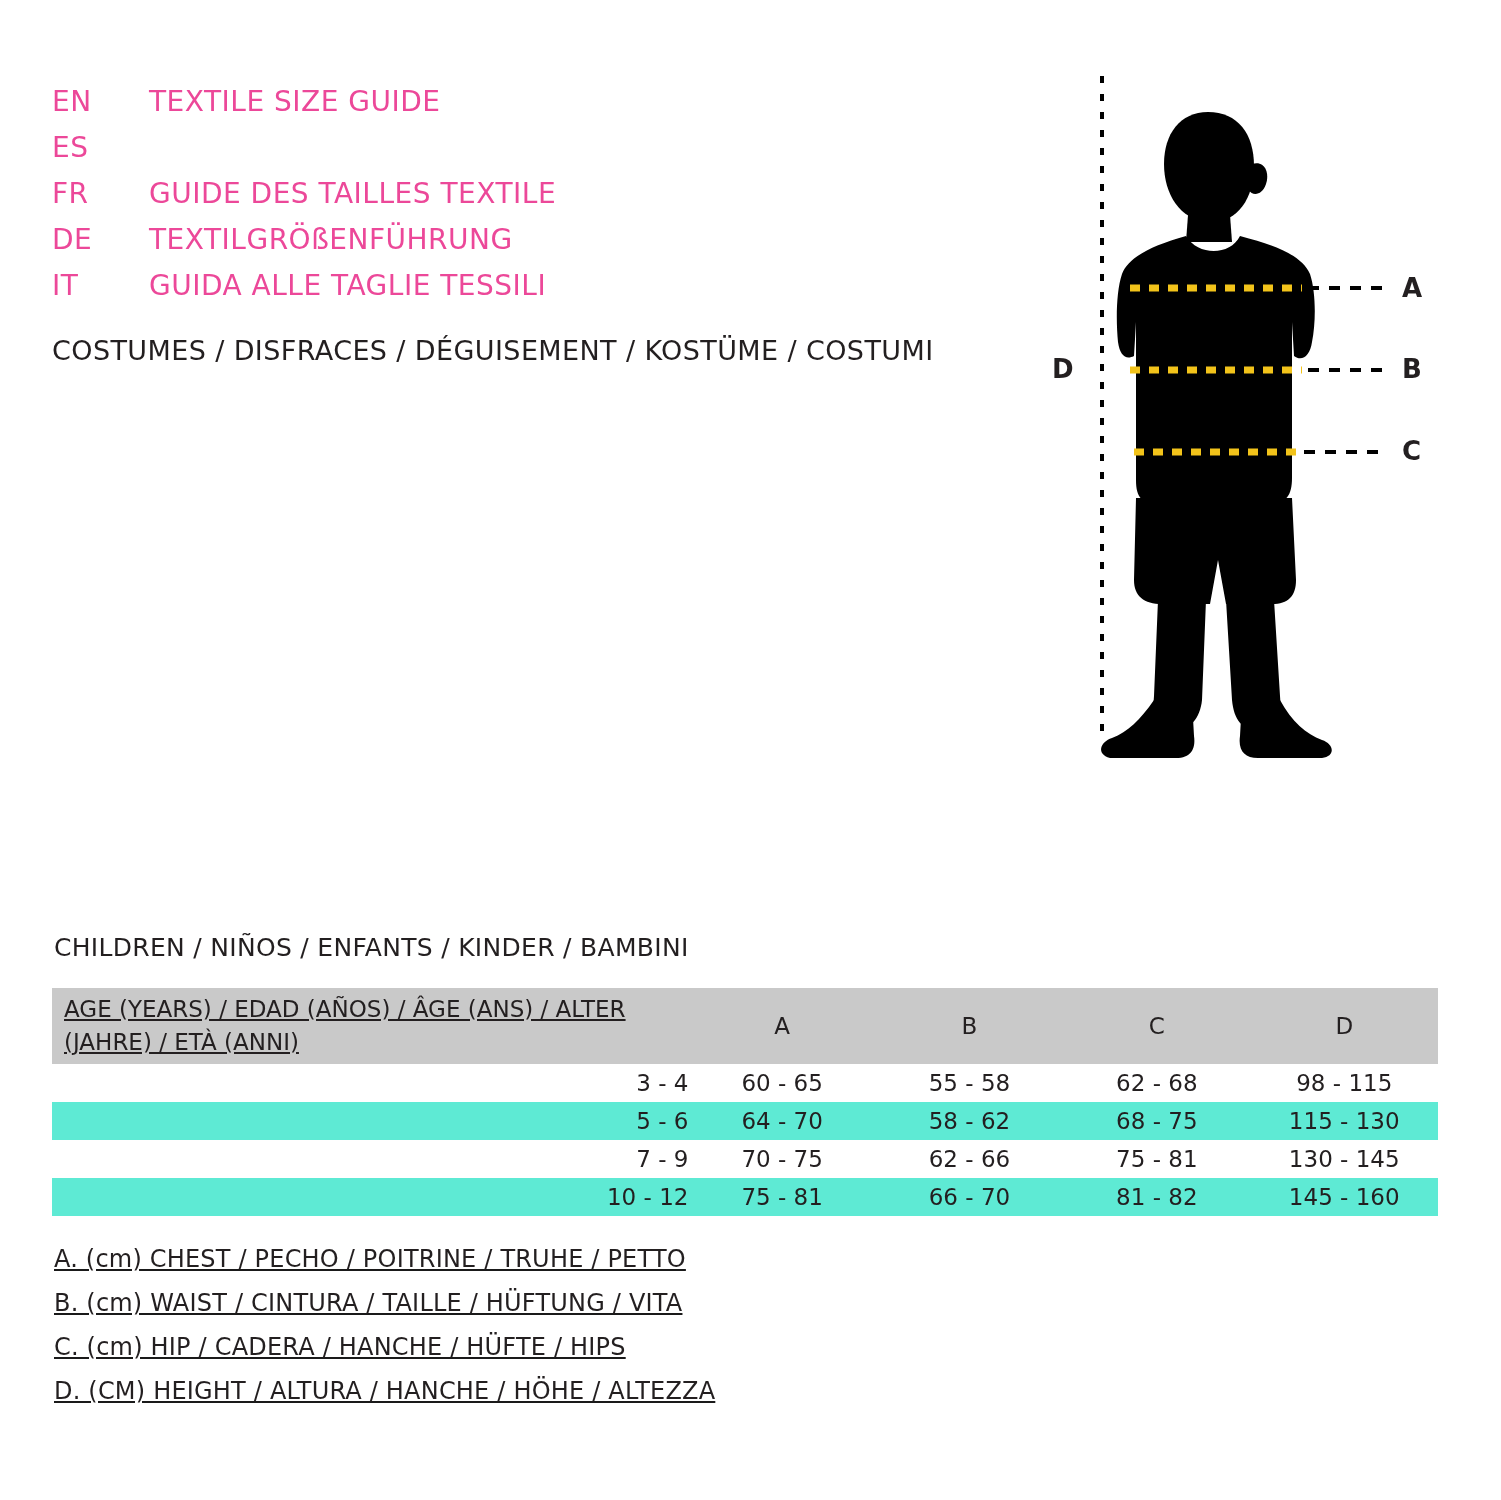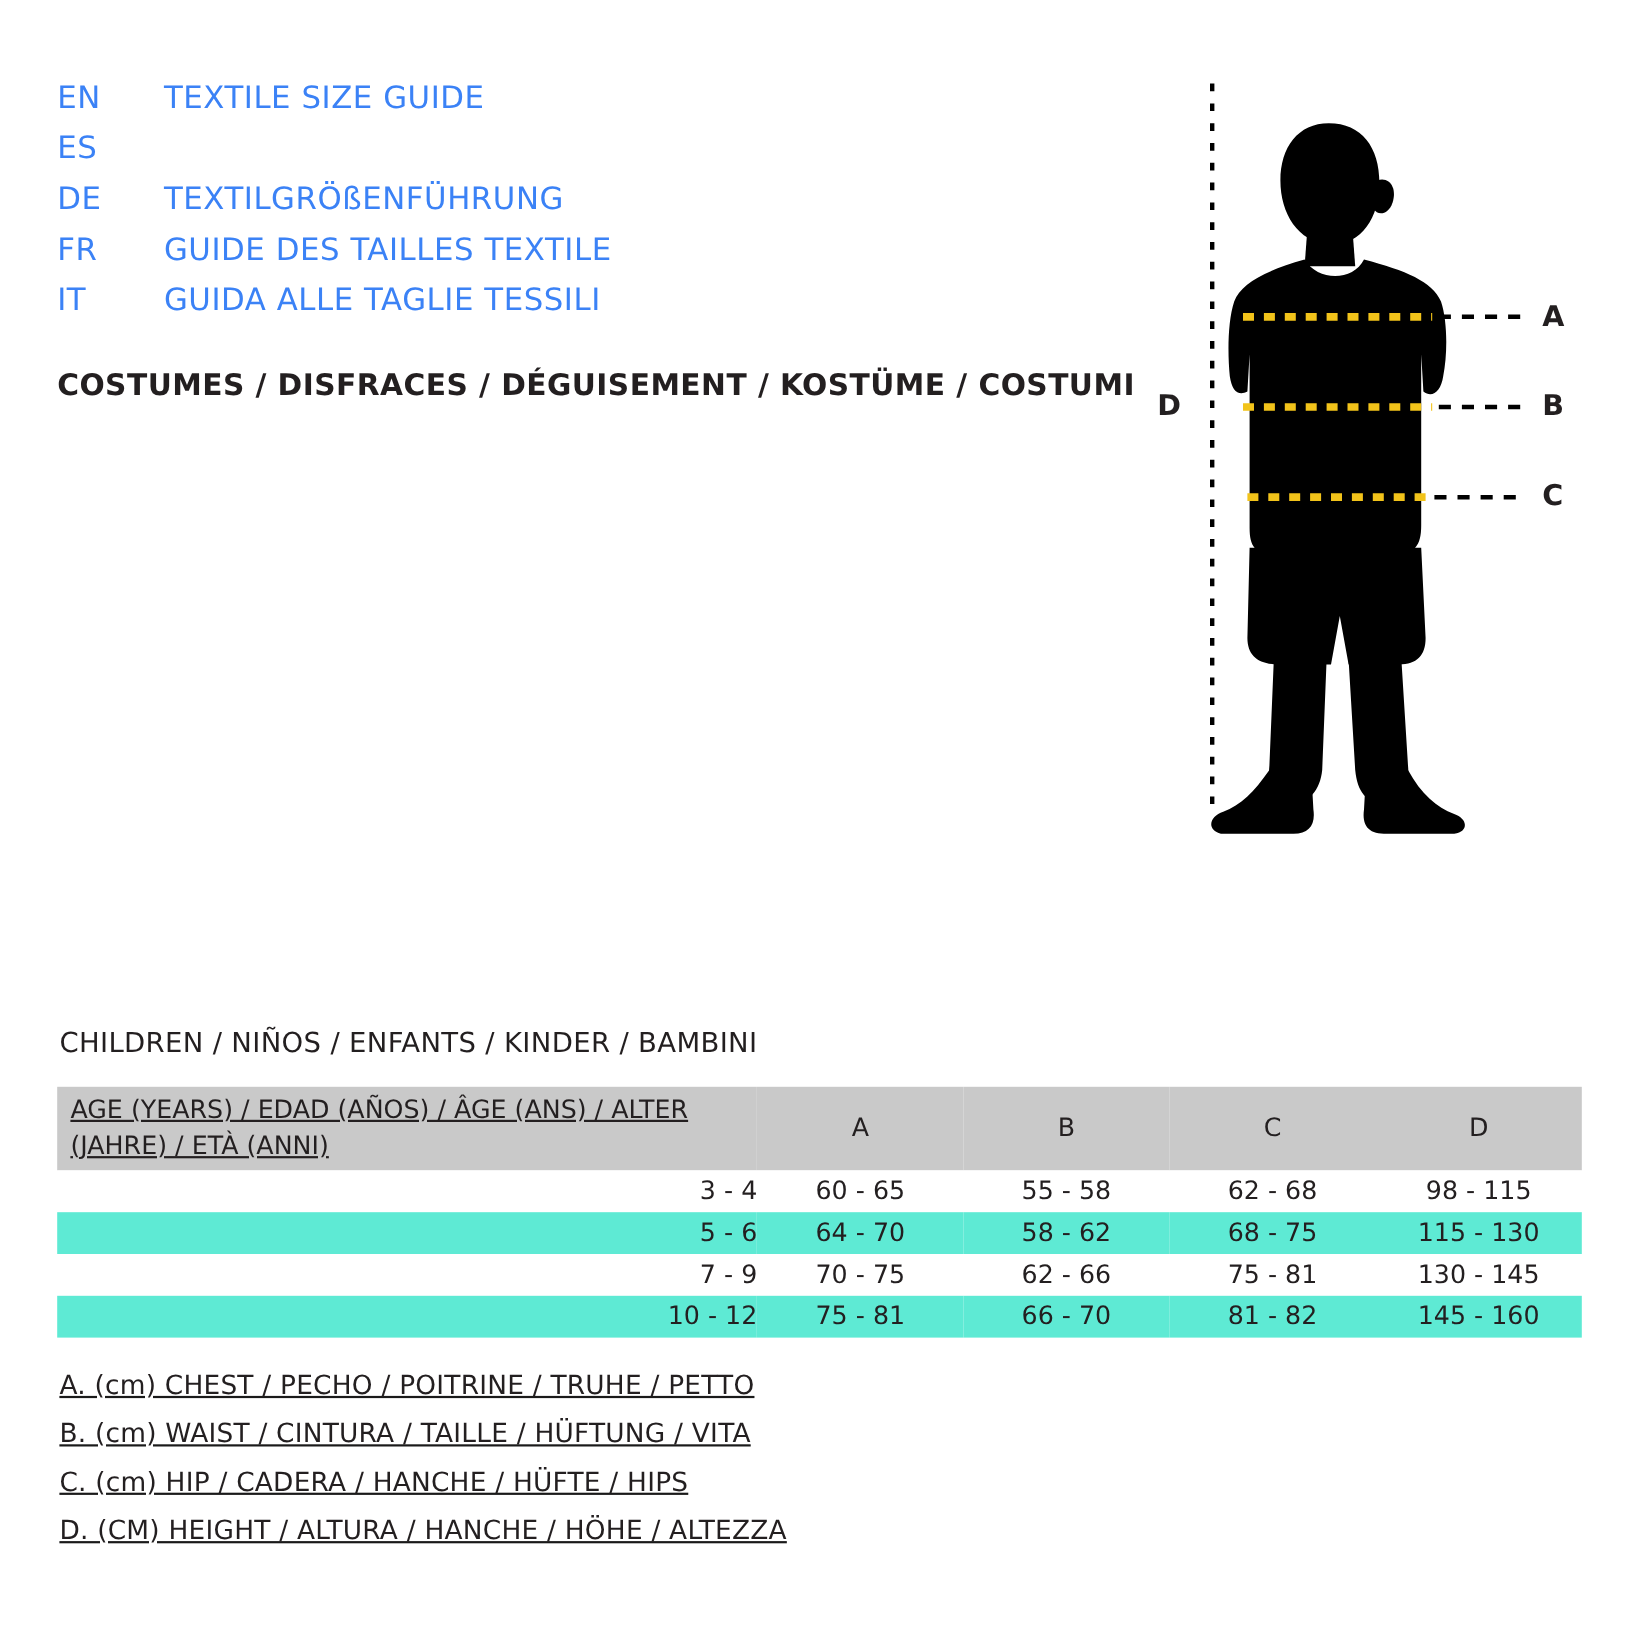--- a/index.html
+++ b/index.html
@@ -18,41 +18,41 @@
 
   
   .lang-block {
     position: absolute;
     left: 52px;
     top: 72px;
     width: 1000px;
   }
   .lang-row {
     display: flex;
-    align-items: flex-start;
+    align-items: flex-end;
     height: 46px;
     font-size: 28px;
     letter-spacing: 0.5px;
-    color: #3b82f6;
+    color: #ec4899;
   }
   .lang-code {
     width: 82px;
     flex: 0 0 82px;
   }
   .lang-text {
     flex: 1;
     margin-left: 15px;
   }
 
   .costumes-line {
     position: absolute;
     left: 52px;
     top: 335px;
     font-size: 27px;
-    font-weight: bold;
+    font-weight: normal;
     letter-spacing: 0.4px;
     color: #231f20;
     text-align: center;
   }
 
   
   .figure-panel {
     position: absolute;
     left: 1030px;
     top: 60px;
@@ -145,26 +145,26 @@
 
 <div class="lang-block">
   <div class="lang-row">
     <span class="lang-code">EN</span>
     <span class="lang-text">TEXTILE SIZE GUIDE</span>
   </div>
   <div class="lang-row">
     <span class="lang-code">ES</span>
   </div>
   <div class="lang-row">
+    <span class="lang-code">FR</span>
+    <span class="lang-text">GUIDE DES TAILLES TEXTILE</span>
+  </div>
+  <div class="lang-row">
     <span class="lang-code">DE</span>
     <span class="lang-text">TEXTILGRÖßENFÜHRUNG</span>
-  </div>
-  <div class="lang-row">
-    <span class="lang-code">FR</span>
-    <span class="lang-text">GUIDE DES TAILLES TEXTILE</span>
   </div>
   <div class="lang-row">
     <span class="lang-code">IT</span>
     <span class="lang-text">GUIDA ALLE TAGLIE TESSILI</span>
   </div>
 </div>
 
 <div class="costumes-line">COSTUMES / DISFRACES / DÉGUISEMENT / KOSTÜME / COSTUMI</div>
 
 <div class="figure-panel">

